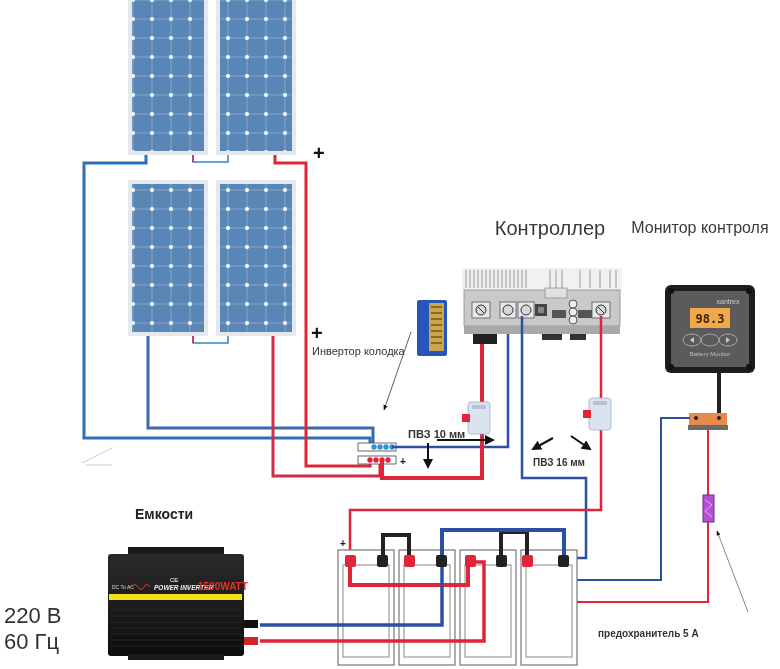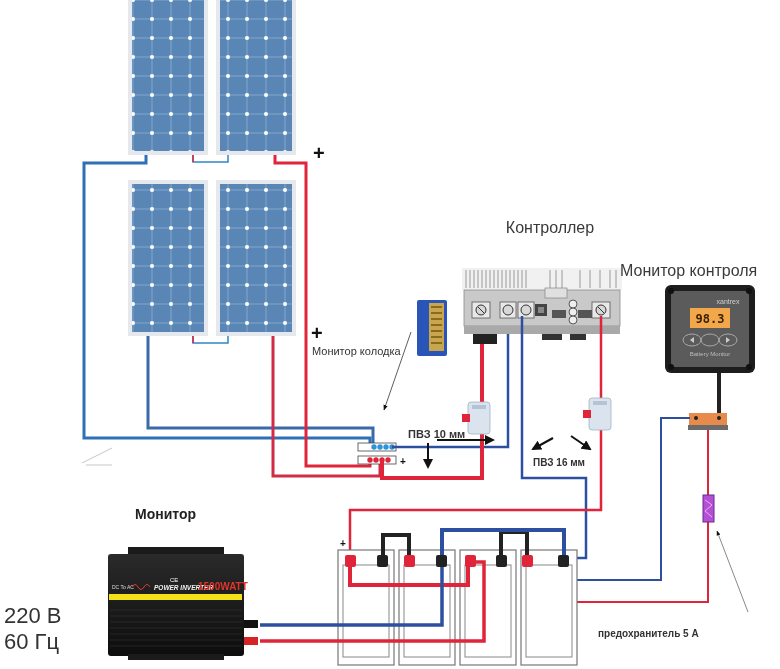--- a/index.html
+++ b/index.html
@@ -1,20 +1,20 @@
 <!DOCTYPE html>
 <html><head>
 <meta charset="utf-8">
 <style>
   html, body { margin: 0; padding: 0; background: #ffffff; }
   body { width: 780px; height: 669px; position: relative; overflow: hidden; font-family: "Liberation Sans", sans-serif; }
   #diagram { position: absolute; left: 0; top: 0; width: 780px; height: 669px; }
   .lbl { position: absolute; color: #333; white-space: nowrap; font-family: "Liberation Sans", sans-serif; }
-  .lbl-ctrl { left: 470px; top: 218px; width: 160px; text-align: center; font-size: 16px; line-height: 20px; color: #3a3a3a; }
-  .lbl-mon { left: 620px; top: 218px; width: 160px; font-size: 16px; line-height: 20px; color: #3a3a3a; margin-top: 43px; }
+  .lbl-ctrl { left: 470px; top: 218px; width: 160px; text-align: center; font-size: 20px; line-height: 20px; color: #3a3a3a; }
+  .lbl-mon { left: 620px; top: 218px; width: 160px; text-align: center; font-size: 16px; line-height: 20px; color: #3a3a3a; }
   .lbl-term { left: 312px; top: 345px; font-size: 11px; color: #333; }
   .lbl-pvz10 { left: 408px; top: 428px; font-size: 11px; font-weight: bold; color: #333; text-align: right; }
   .lbl-pvz16 { left: 533px; top: 457px; font-size: 10px; font-weight: bold; color: #333; }
   .lbl-inv { left: 135px; top: 506px; font-size: 14px; font-weight: bold; color: #222; }
   .lbl-volt { left: 4px; top: 586px; font-size: 22px; line-height: 26px; color: #333; margin-top: 17px; }
   .lbl-fuse { left: 598px; top: 628px; font-size: 10px; font-weight: bold; color: #333; }
 </style>
 </head>
 <body>
 
@@ -277,21 +277,21 @@
   <text x="400" y="465" font-size="10" font-weight="bold" fill="#111" font-family="Liberation Sans, sans-serif">+</text>
   <text x="340" y="547" font-size="10" font-weight="bold" fill="#111" font-family="Liberation Sans, sans-serif">+</text>
 </svg>
 
 <div class="lbl lbl-ctrl">
   <div>Контроллер</div>
 </div>
 <div class="lbl lbl-mon">
   <div>Монитор контроля</div>
 </div>
-<div class="lbl lbl-term">Монитор колодка</div>
+<div class="lbl lbl-term">Инвертор колодка</div>
 <div class="lbl lbl-pvz10">ПВЗ 10 мм</div>
 <div class="lbl lbl-pvz16">ПВЗ 16 мм</div>
-<div class="lbl lbl-inv">Монитор</div>
+<div class="lbl lbl-inv">Емкости</div>
 <div class="lbl lbl-volt">
   <div>220 В</div>
   <div>60 Гц</div>
 </div>
 <div class="lbl lbl-fuse">предохранитель 5 А</div>
 
 </body></html>

